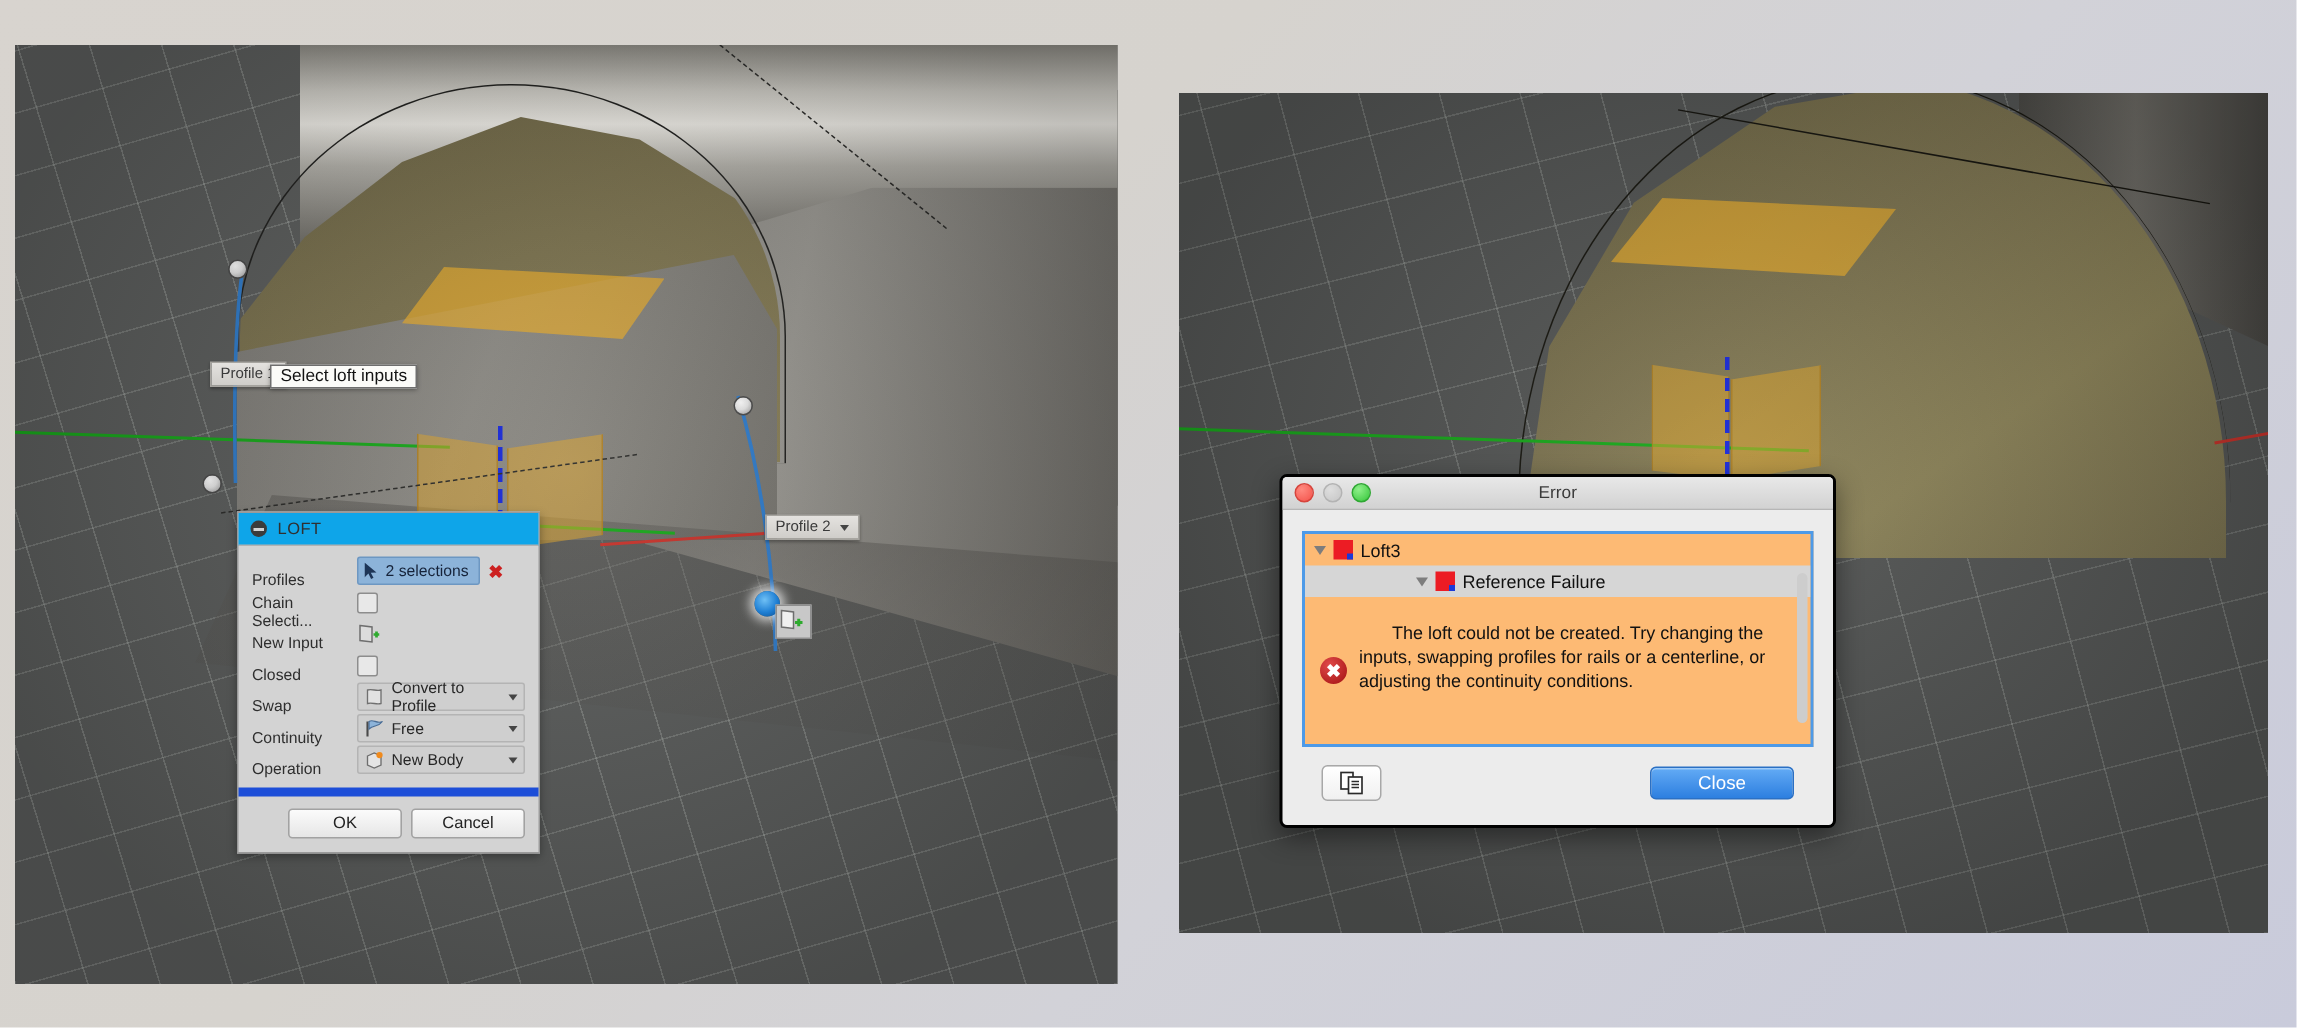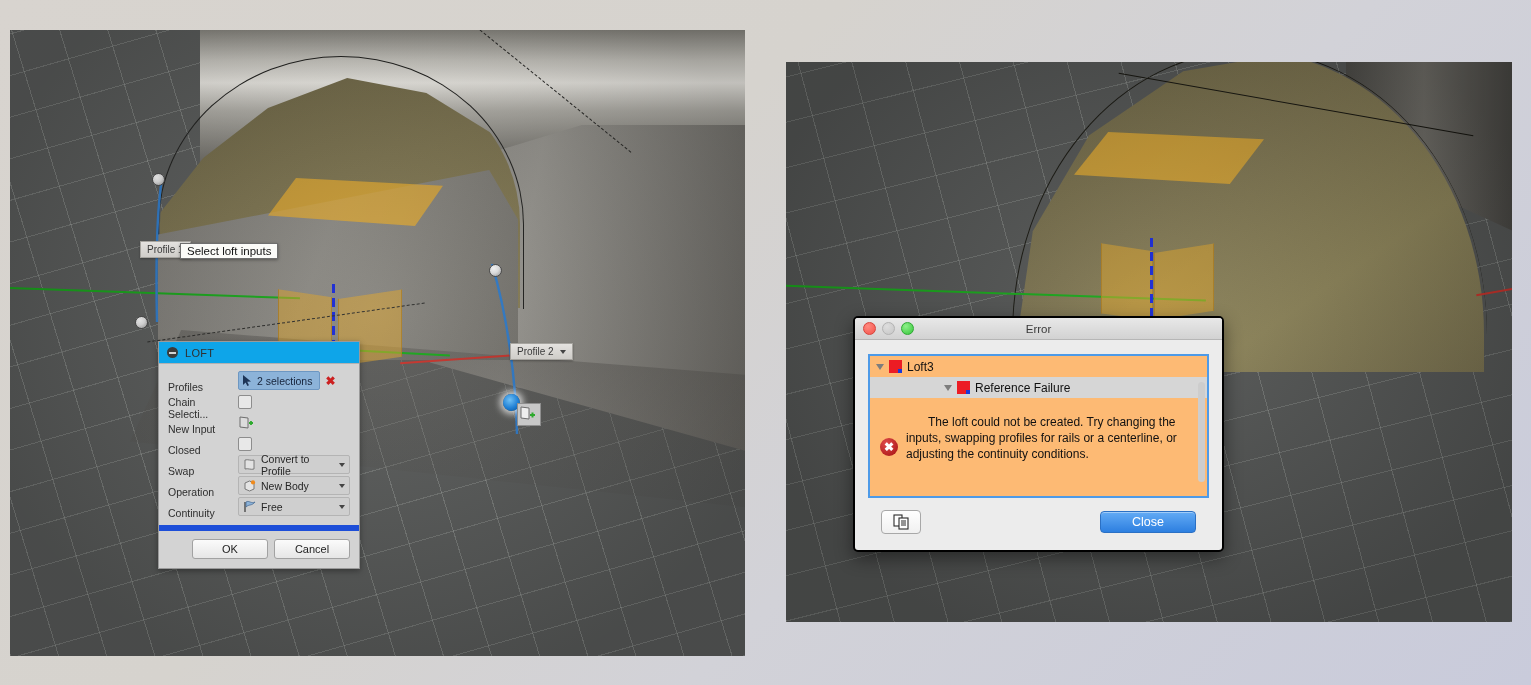--- a/index.html
+++ b/index.html
@@ -292,42 +292,42 @@
           <svg width="13" height="13" viewBox="0 0 13 13">
               <path d="M2 2 C5 1,8 3,11 2 L11 11 C8 12,5 10,2 11 Z" fill="#e2e2e2" stroke="#707070" stroke-width=".9"></path>
             </svg>
           <span class="cap">Convert to Profile</span>
           <span class="caret"></span>
         </span>
       </span>
     </div>
 
     <div class="loft-row">
+      <span class="loft-label">Continuity</span>
+      <span class="loft-ctl">
+        <span class="dd">
+          <svg width="13" height="13" viewBox="0 0 13 13">
+              <path d="M2 2 L2 12" stroke="#4a4a4a" stroke-width="1.4"></path>
+              <path d="M3 2 C6 0,8 4,12 2 C9 6,6 4,3 7 Z" fill="#8cb3d9" stroke="#4a6d96" stroke-width=".8"></path>
+            </svg>
+          <span class="cap">Free</span>
+          <span class="caret"></span>
+        </span>
+      </span>
+    </div>
+
+    <div class="loft-row">
       <span class="loft-label">Operation</span>
       <span class="loft-ctl">
         <span class="dd">
           <svg width="13" height="13" viewBox="0 0 13 13">
               <path d="M2 4 L6.5 2 L11 4 L11 10 L6.5 12 L2 10 Z" fill="#e4e4e4" stroke="#6e6e6e" stroke-width=".9"></path>
               <circle cx="10" cy="3.4" r="2.1" fill="#f08a1c"></circle>
             </svg>
           <span class="cap">New Body</span>
-          <span class="caret"></span>
-        </span>
-      </span>
-    </div>
-
-    <div class="loft-row">
-      <span class="loft-label">Continuity</span>
-      <span class="loft-ctl">
-        <span class="dd">
-          <svg width="13" height="13" viewBox="0 0 13 13">
-              <path d="M2 2 L2 12" stroke="#4a4a4a" stroke-width="1.4"></path>
-              <path d="M3 2 C6 0,8 4,12 2 C9 6,6 4,3 7 Z" fill="#8cb3d9" stroke="#4a6d96" stroke-width=".8"></path>
-            </svg>
-          <span class="cap">Free</span>
           <span class="caret"></span>
         </span>
       </span>
     </div>
   </div>
 
   <div class="loft-footer">
     <span class="btn">OK</span>
     <span class="btn">Cancel</span>
   </div>

